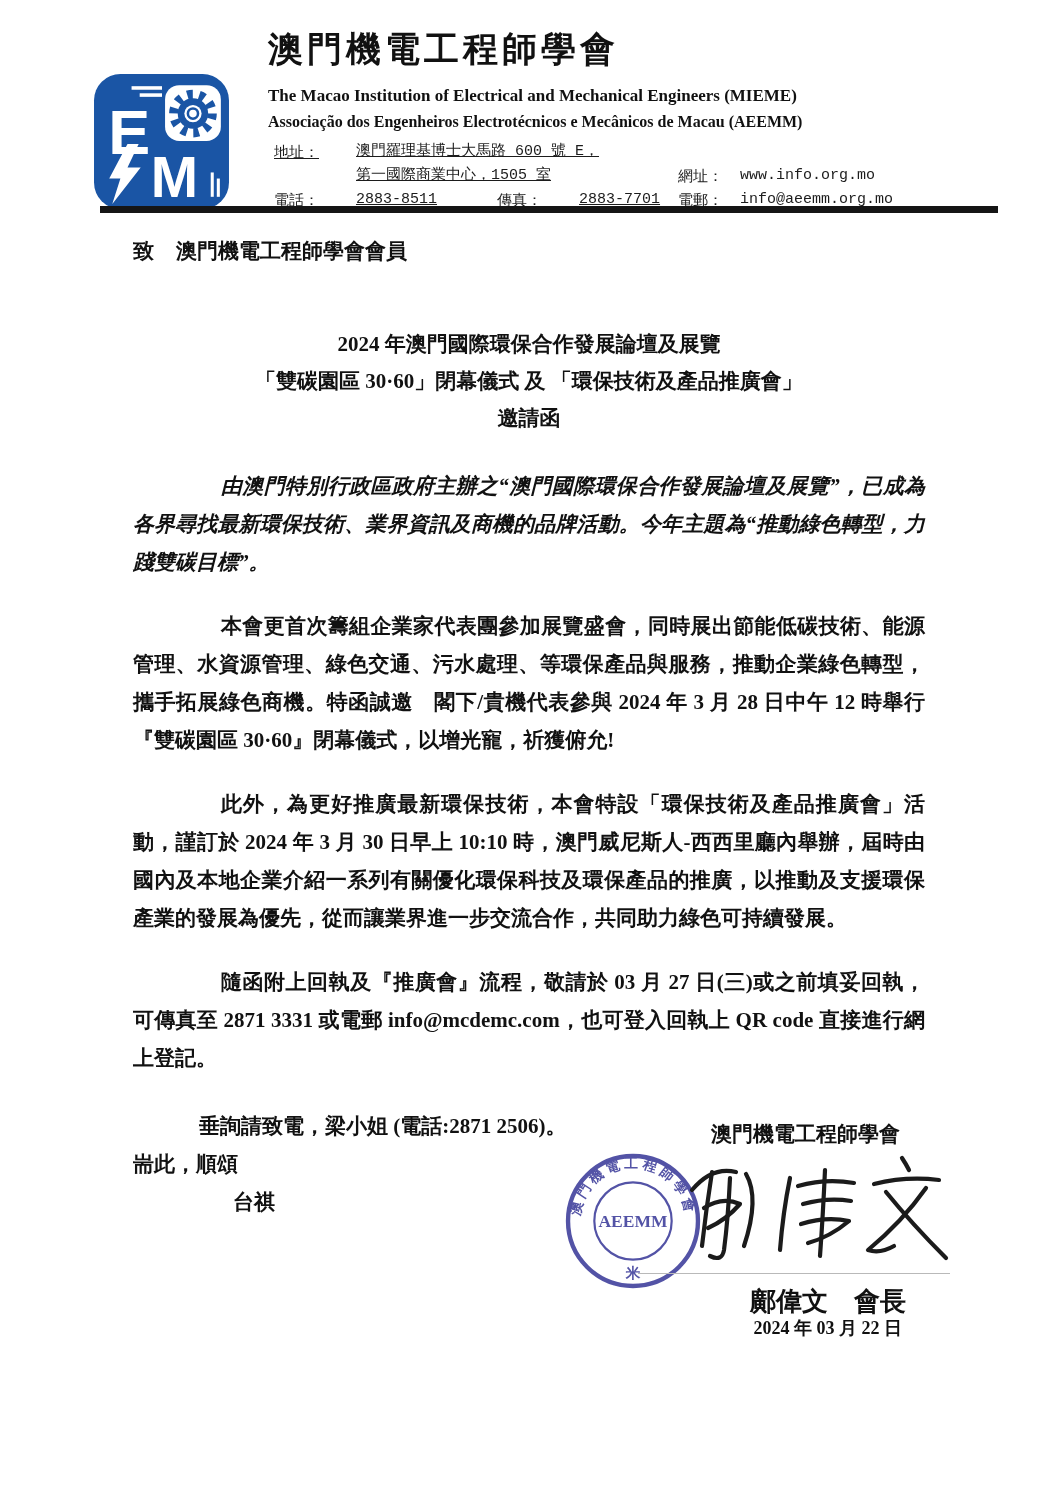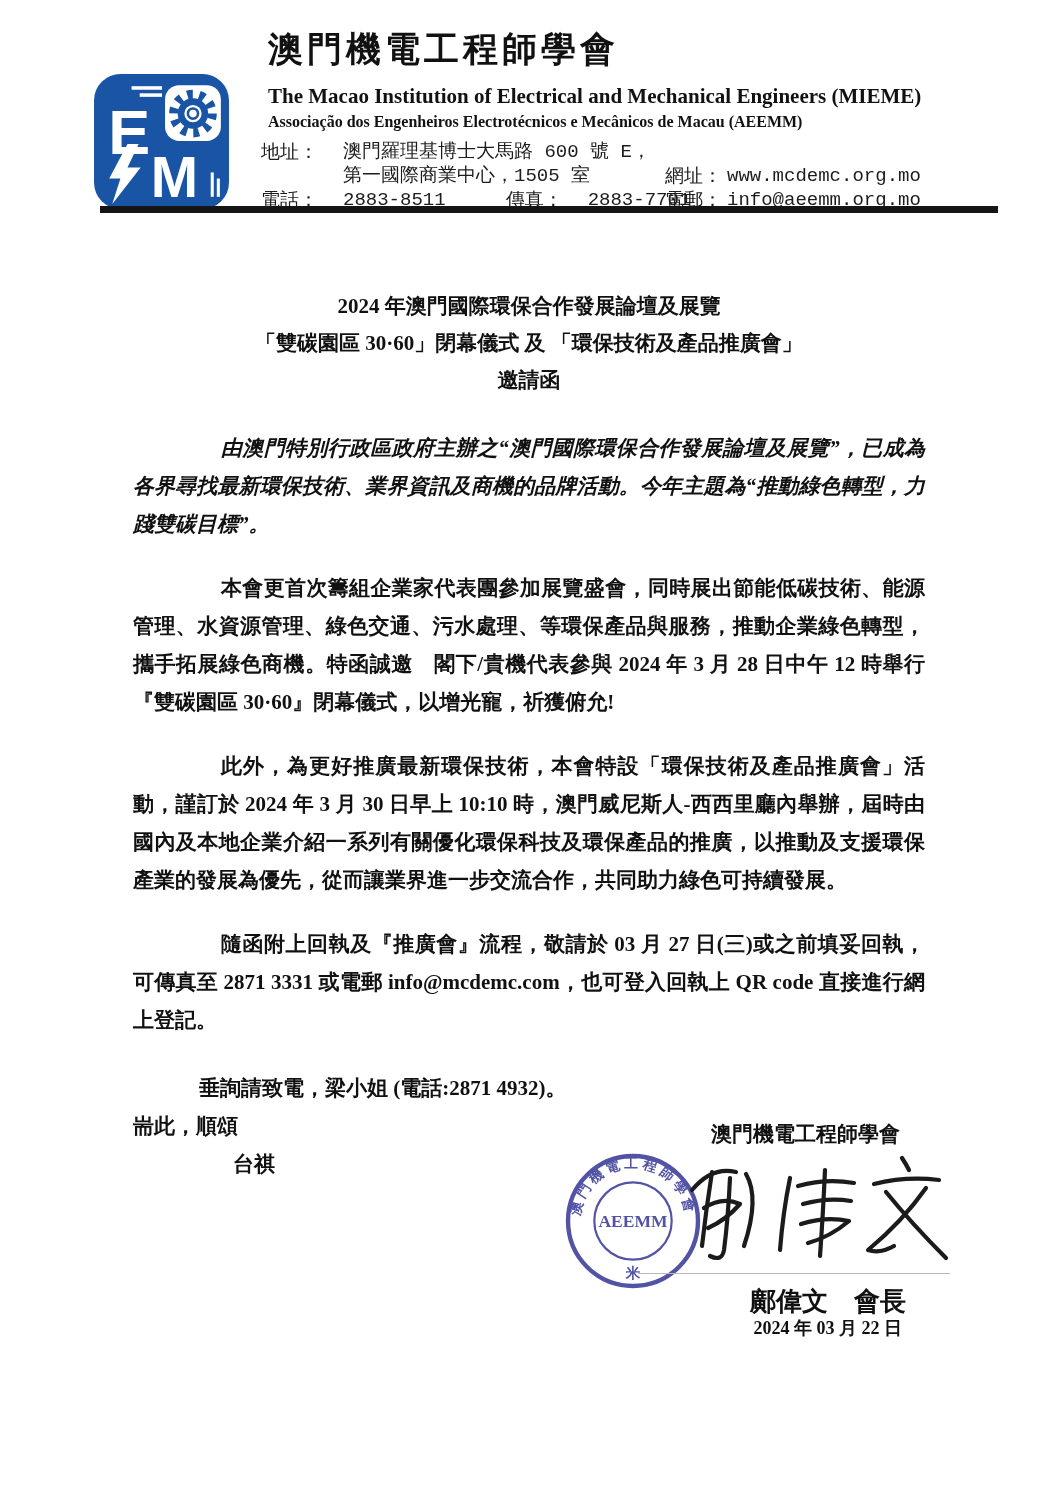--- a/index.html
+++ b/index.html
@@ -12,27 +12,27 @@
     background: #ffffff;
     font-family: "Liberation Serif", serif;
     color: #111;
     overflow: hidden;
   }
 
   
   .logo-wrap { position: absolute; left: 93px; top: 73px; width: 137px; height: 137px; }
   .org-block { position: absolute; left: 268px; top: 26px; width: 720px; }
   .org-zh { font-size: 35px; font-weight: 700; letter-spacing: 4px; margin-bottom: 10px; }
-  .org-en { font-size: 21px; font-weight: 700; line-height: 26px; }
+  .org-en { font-size: 17px; font-weight: 700; line-height: 26px; }
   .org-pt { font-size: 16px; font-weight: 700; line-height: 26px; }
 
   .contact {
-    position: absolute; left: 261px; top: 140px; width: 712px;
+    position: absolute; left: 274px; top: 140px; width: 712px;
     font-family: "Liberation Mono", "DejaVu Sans Mono", monospace;
-    font-size: 19px; line-height: 24px; color: #1c1c1c;
+    font-size: 15px; line-height: 24px; color: #1c1c1c; text-decoration: underline;
   }
   .contact .row { display: flex; }
   .contact .lbl { width: 82px; flex: 0 0 82px; font-family: "Liberation Serif", serif; }
   .contact .indent { margin-left: 82px; }
   .contact .fax-group { margin-left: 60px; display: flex; }
   .contact-right { position: absolute; left: 404px; top: 24px; }
   .contact-right .lbl { width: 62px; flex: 0 0 62px; }
 
   .rule { position: absolute; left: 100px; top: 206px; width: 898px; height: 7px; background: #151515; }
 
@@ -116,45 +116,48 @@
       <span class="lbl">電話：</span>
       <span>2883-8511</span>
       <span class="fax-group">
         <span class="lbl">傳真：</span>
         <span>2883-7701</span>
       </span>
     </div>
     <div class="contact-right">
       <div class="row">
         <span class="lbl">網址：</span>
-        <span>www.mcdemc.org.mo</span>
+        <span>www.info.org.mo</span>
       </div>
       <div class="row">
         <span class="lbl">電郵：</span>
         <span>info@aeemm.org.mo</span>
       </div>
     </div>
   </div>
 
   <div class="rule"></div>
 
   <div class="body-block">
+    <div class="salutation">
+      <span>致</span><span class="gap"></span><span>澳門機電工程師學會會員</span>
+    </div>
 
     <div class="title-block">
       <div>2024 年澳門國際環保合作發展論壇及展覽</div>
       <div>「雙碳園區 30·60」閉幕儀式 及 「環保技術及產品推廣會」</div>
       <div>邀請函</div>
     </div>
 
     <p class="para first">由澳門特別行政區政府主辦之“澳門國際環保合作發展論壇及展覽”，已成為各界尋找最新環保技術、業界資訊及商機的品牌活動。今年主題為“推動綠色轉型，力踐雙碳目標”。</p>
     <p class="para">本會更首次籌組企業家代表團參加展覽盛會，同時展出節能低碳技術、能源管理、水資源管理、綠色交通、污水處理、等環保產品與服務，推動企業綠色轉型，攜手拓展綠色商機。特函誠邀　閣下/貴機代表參與 2024 年 3 月 28 日中午 12 時舉行『雙碳園區 30·60』閉幕儀式，以增光寵，祈獲俯允!</p>
     <p class="para">此外，為更好推廣最新環保技術，本會特設「環保技術及產品推廣會」活動，謹訂於 2024 年 3 月 30 日早上 10:10 時，澳門威尼斯人-西西里廳內舉辦，屆時由國內及本地企業介紹一系列有關優化環保科技及環保產品的推廣，以推動及支援環保產業的發展為優先，從而讓業界進一步交流合作，共同助力綠色可持續發展。</p>
     <p class="para">隨函附上回執及『推廣會』流程，敬請於 03 月 27 日(三)或之前填妥回執，可傳真至 2871 3331 或電郵 info@mcdemc.com，也可登入回執上 QR code  直接進行網上登記。</p>
 
-    <p class="inquiry">垂詢請致電，梁小姐 (電話:2871 4932)。</p>
+    <p class="inquiry">垂詢請致電，梁小姐 (電話:2871 2506)。</p>
     <p class="closing-1">耑此，順頌</p>
     <p class="closing-2">台祺</p>
   </div>
 
   <div class="signoff">澳門機電工程師學會</div>
 
   <div class="stamp">
     <svg width="146" height="146" viewBox="0 0 200 200">
       <circle cx="100" cy="100" r="89" fill="none" stroke="#3c3c9a" stroke-width="6"></circle>
       <circle cx="100" cy="100" r="53" fill="none" stroke="#3c3c9a" stroke-width="3"></circle>

